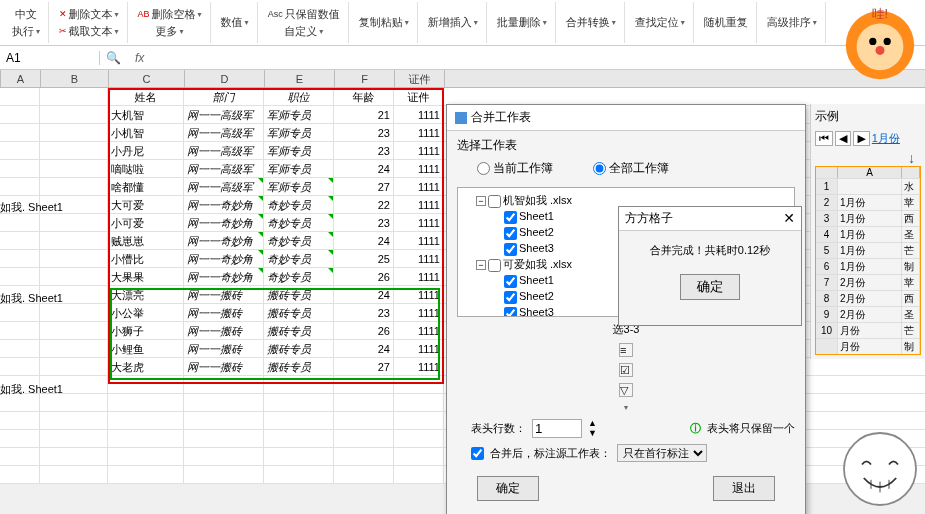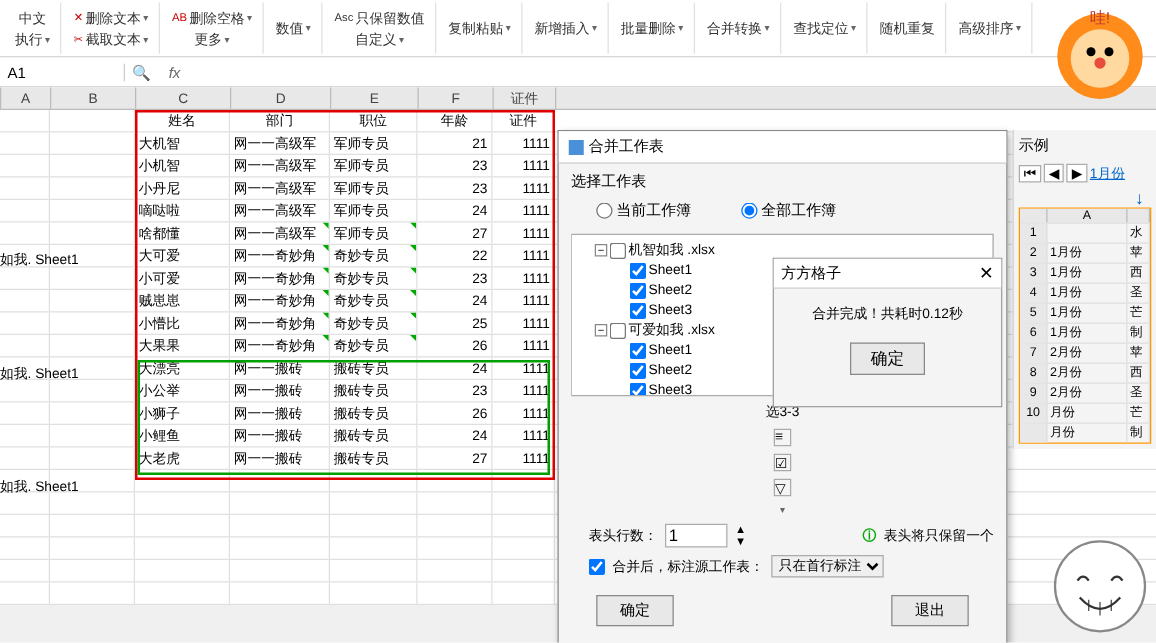--- a/index.html
+++ b/index.html
@@ -18,21 +18,21 @@
 .sheet-area { position: relative; background: #fff; }
 .col-headers { display: flex; background: #e8e8e8; height: 18px; border-bottom: 1px solid #bbb; }
 .col-h { border-right: 1px solid #bbb; text-align: center; font-size: 11px; color: #444; line-height: 18px; }
 .rowh { width: 0px; }
 .cA { width: 40px; } .cB { width: 68px; } .cC { width: 76px; } .cD { width: 80px; } .cE { width: 70px; } .cF { width: 60px; } .cG { width: 50px; }
 
 .rows { }
 .row { display: flex; height: 18px; border-bottom: 1px solid #e0e0e0; font-size: 11px; }
 .cell { border-right: 1px solid #e0e0e0; padding: 0 3px; line-height: 18px; overflow: hidden; white-space: nowrap; }
 .cell.cF, .cell.cG { text-align: right; }
-.cell.cD, .cell.cE { position: relative; }
+.cell.cD, .cell.cE { position: relative; font-style: italic; }
 .tri { position: absolute; top: 0; right: 0; width: 0; height: 0; border-top: 5px solid #0a0; border-left: 5px solid transparent; }
 
 .red-box { position: absolute; border: 2px solid #e00000; pointer-events: none; }
 .green-box { position: absolute; border: 2px solid #00a000; pointer-events: none; }
 
 .left-labels { position: absolute; left: 0; top: 130px; font-size: 11px; }
 .left-lbl { margin-bottom: 76px; }
 
 .dialog { position: absolute; left: 446px; top: 104px; width: 360px; background: #f4f4f4; border: 1px solid #888; box-shadow: 2px 2px 6px rgba(0,0,0,0.3); }
 .dialog-title { background: #fff; padding: 4px 8px; border-bottom: 1px solid #ccc; font-size: 12px; display: flex; align-items: center; }

